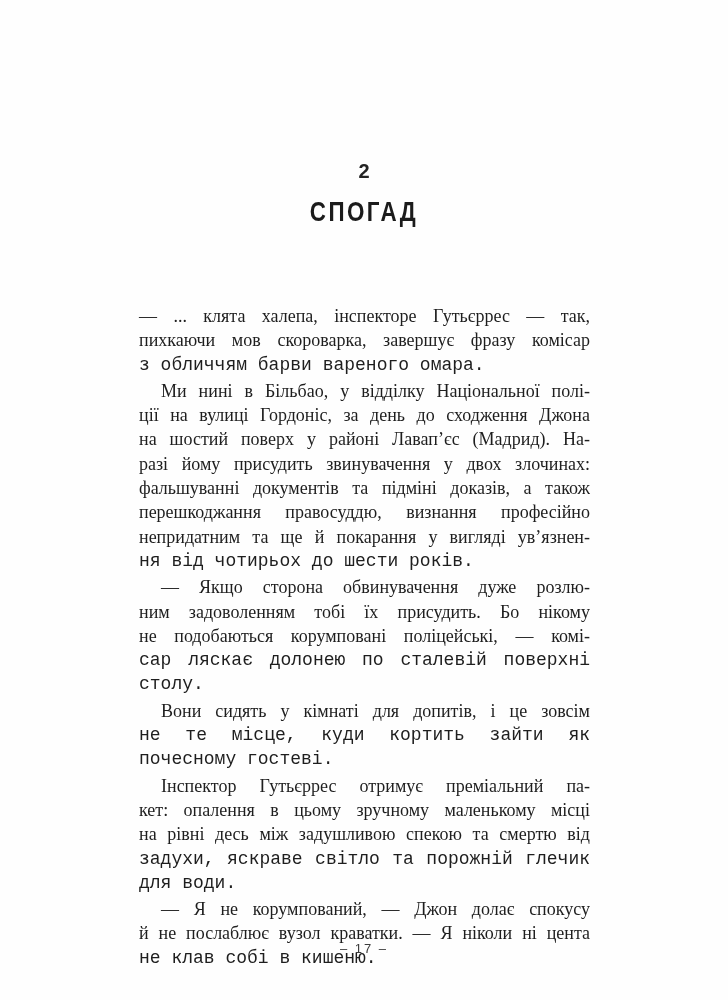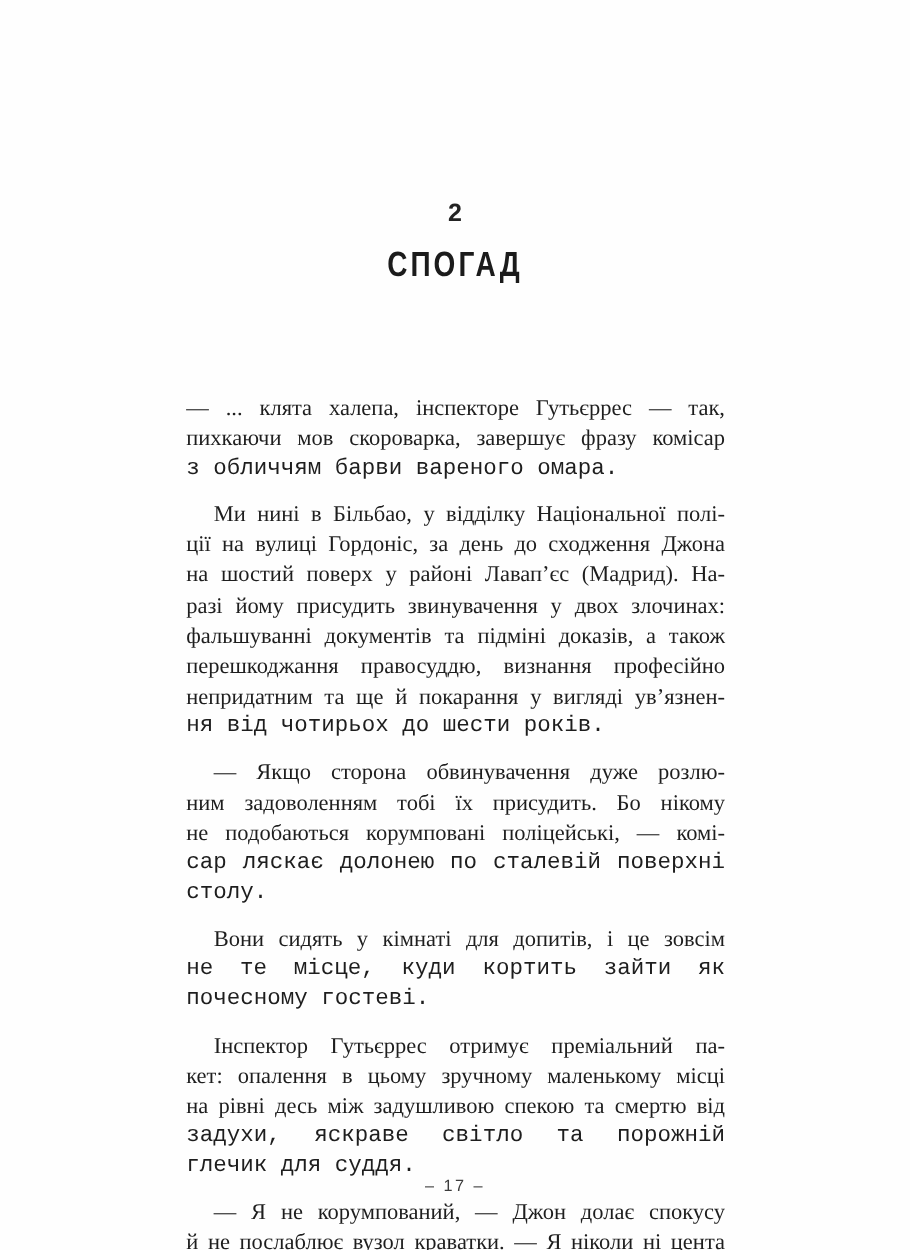--- a/index.html
+++ b/index.html
@@ -44,21 +44,21 @@
   .body-text {
     position: absolute;
     top: 302px;
     left: 137px;
     width: 455px;
     font-size: 18px;
     line-height: 24.3px;
     color: #1e1e1e;
   }
   .paragraph {
-    margin: 12px;
+    margin: 2px;
   }
   .line {
     text-align: justify;
     text-align-last: justify;
   }
   .line.last {
     text-align-last: left;
     font-family: Liberation Mono, monospace;
   }
   .paragraph .line.first {
@@ -110,21 +110,21 @@
         <div class="line last">сар ляскає долонею по сталевій поверхні столу.</div>
       </div>
       <div class="paragraph">
         <div class="line first">Вони сидять у кімнаті для допитів, і це зовсім</div>
         <div class="line last">не те місце, куди кортить зайти як почесному гостеві.</div>
       </div>
       <div class="paragraph">
         <div class="line first">Інспектор Гутьєррес отримує <span class="italic">преміальний па-</span></div>
         <div class="line"><span class="italic">кет:</span> опалення в цьому зручному маленькому місці</div>
         <div class="line">на рівні десь між задушливою спекою та смертю від</div>
-        <div class="line last">задухи, яскраве світло та порожній глечик для суддя.</div>
+        <div class="line last">задухи, яскраве світло та порожній глечик для води.</div>
       </div>
       <div class="paragraph">
         <div class="line first">— Я не корумпований, — Джон долає спокусу</div>
         <div class="line">й не послаблює вузол краватки. — Я ніколи ні цента</div>
         <div class="line last">не клав собі в кишеню.</div>
       </div>
     </div>
   <div class="page-number">– 17 –</div>
 </div>
 

